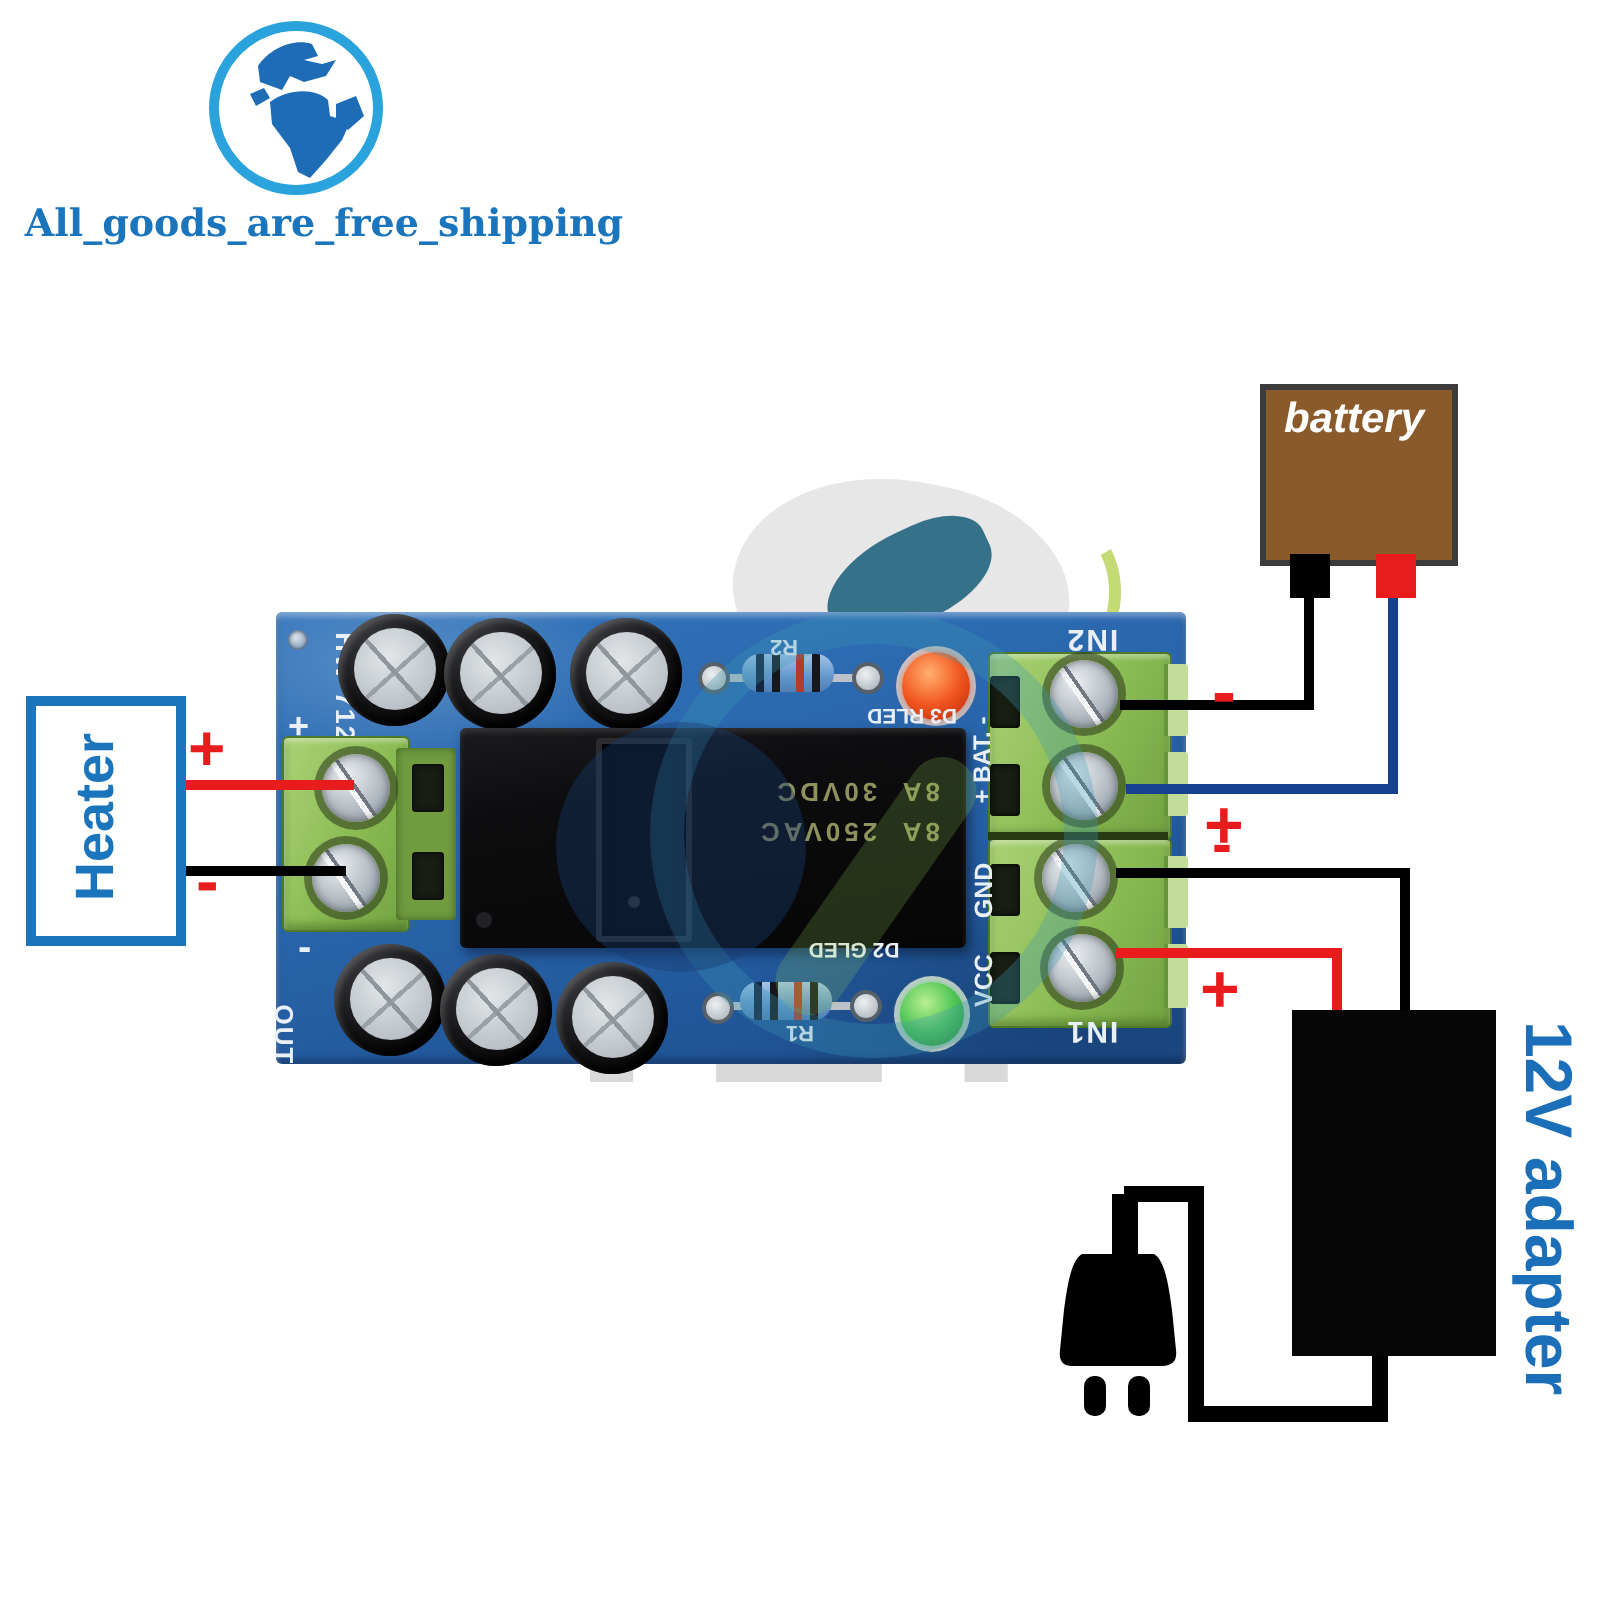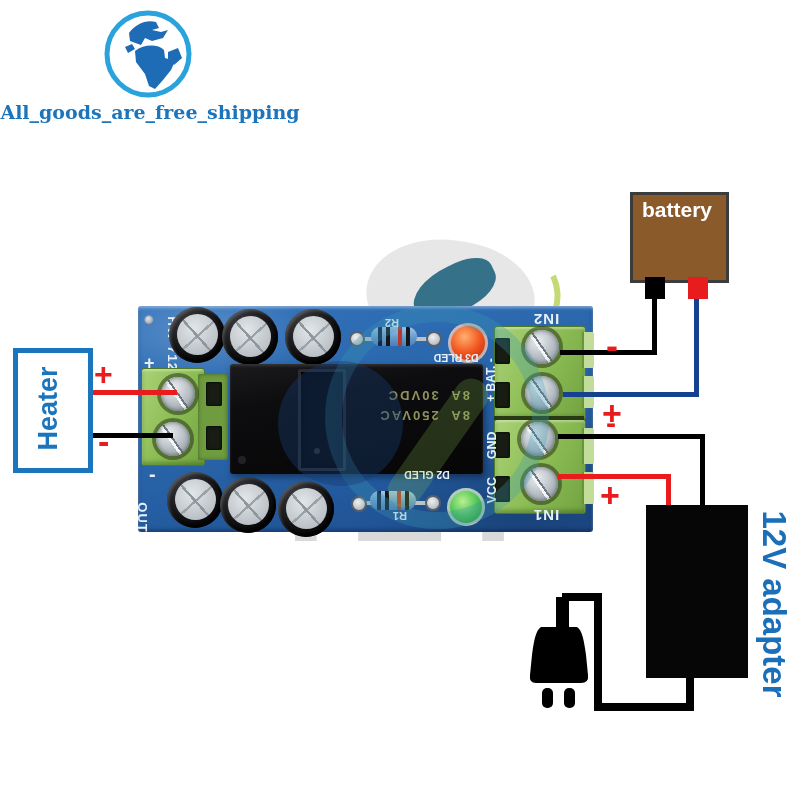--- a/index.html
+++ b/index.html
@@ -71,21 +71,21 @@
 
 <div id="stage">
 
   <svg class="abs" style="left:102px;top:7px;z-index:4;" width="92" height="92" viewBox="0 0 92 92">
     <circle cx="46" cy="47" r="41" fill="#ffffff" stroke="#2aa3dc" stroke-width="5"></circle>
     <path fill="#1e6cb6" d="M27,26 C33,17 45,12 54,15 L57,21 50,23 59,25 66,23 61,31 50,34 43,31 39,38 28,34 Z"></path>
     <path fill="#1e6cb6" d="M33,44 C42,37 56,37 62,43 L63,51 73,54 69,63 61,73 53,82 47,79 43,67 34,55 Z"></path>
     <path fill="#1e6cb6" d="M66,45 L76,41 80,51 72,58 66,52 Z"></path>
     <path fill="#1e6cb6" d="M23,40 l7,-3 3,5 -7,4 z"></path>
   </svg>
-  <div class="abs" style="left:0;top:101px;width:300px;text-align:center;z-index:4;font-family:'DejaVu Serif',serif;font-weight:bold;font-size:19px;color:#1b75bc;">All_goods_are_free_shipping</div>
+  <div class="abs" style="left:0;top:101px;width:300px;text-align:center;z-index:4;font-family:'DejaVu Serif',serif;font-weight:bold;font-size:19px;color:#1b75bc;padding-left:12px;">All_goods_are_free_shipping</div>
 
   <div class="abs wm-shape" style="left:366px;top:240px;width:168px;height:118px;background:#e7e7e7;transform:rotate(12deg);border-radius:55% 45% 40% 50%;"></div>
   <div class="abs wm-shape" style="left:410px;top:266px;width:88px;height:46px;background:#2b6a84;opacity:.95;transform:rotate(-25deg);border-radius:60% 40% 50% 50%;"></div>
   <div class="abs wm-shape" style="left:488px;top:256px;width:60px;height:76px;border:6px solid transparent;border-right-color:#c4da74;border-radius:50%;transform:rotate(14deg);"></div>
   <div class="abs" id="wm-tzt" style="left:260px;top:414px;">TZT</div>
 
   <div class="abs" id="board">
     <div class="abs hole" style="left:6px;top:9px;"></div>
 
     <div class="abs silk r90" style="left:4px;top:31px;width:60px;font-size:13.5px;letter-spacing:1px;">HW-712</div>
@@ -176,21 +176,21 @@
 
   <div class="abs heater-box" style="left:13px;top:348px;width:70px;height:115px;">
     <div class="abs rm90" style="left:-25px;top:40px;width:110px;text-align:center;font-size:27px;font-weight:bold;color:#1b75bc;">Heater</div>
   </div>
   <div class="abs wire" style="left:85px;top:390px;width:92px;height:5px;background:#e81c1c;"></div>
   <div class="abs wire" style="left:85px;top:433px;width:88px;height:5px;background:#000;"></div>
   <div class="abs polarity" style="left:94px;top:358px;font-size:32px;z-index:5;">+</div>
   <div class="abs polarity" style="left:98px;top:424px;font-size:34px;z-index:5;">-</div>
 
   <div class="abs batt" style="left:630px;top:192px;width:93px;height:85px;">
-    <div style="padding:2px 0 0 9px;color:#fff;font-weight:bold;font-size:21px;line-height:1.2;">battery</div>
+    <div style="padding:2px 0 0 9px;color:#fff;font-weight:bold;font-size:21px;line-height:1.2;font-style:italic;">battery</div>
   </div>
   <div class="abs" style="left:645px;top:277px;width:20px;height:22px;background:#000;z-index:4;"></div>
   <div class="abs" style="left:688px;top:277px;width:20px;height:22px;background:#e81c1c;z-index:4;"></div>
 
   <div class="abs wire" style="left:652px;top:296px;width:5px;height:59px;background:#000;"></div>
   <div class="abs wire" style="left:560px;top:350px;width:97px;height:5px;background:#000;"></div>
   <div class="abs wire" style="left:694px;top:296px;width:5px;height:101px;background:#15418f;"></div>
   <div class="abs wire" style="left:563px;top:392px;width:136px;height:5px;background:#15418f;"></div>
   <div class="abs polarity" style="left:606px;top:328px;font-size:36px;z-index:5;">-</div>
   <div class="abs polarity" style="left:602px;top:396px;font-size:34px;z-index:5;">+</div>

